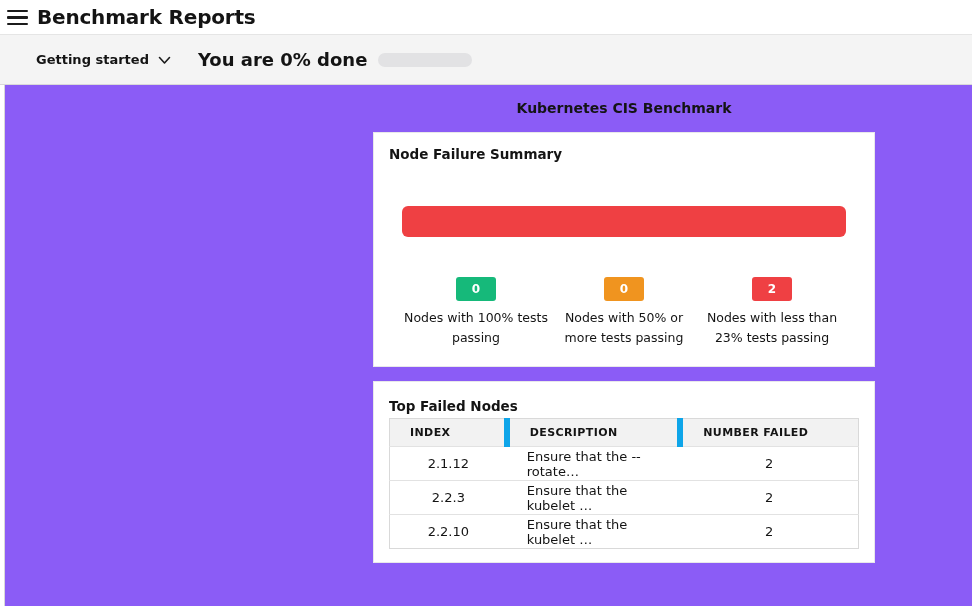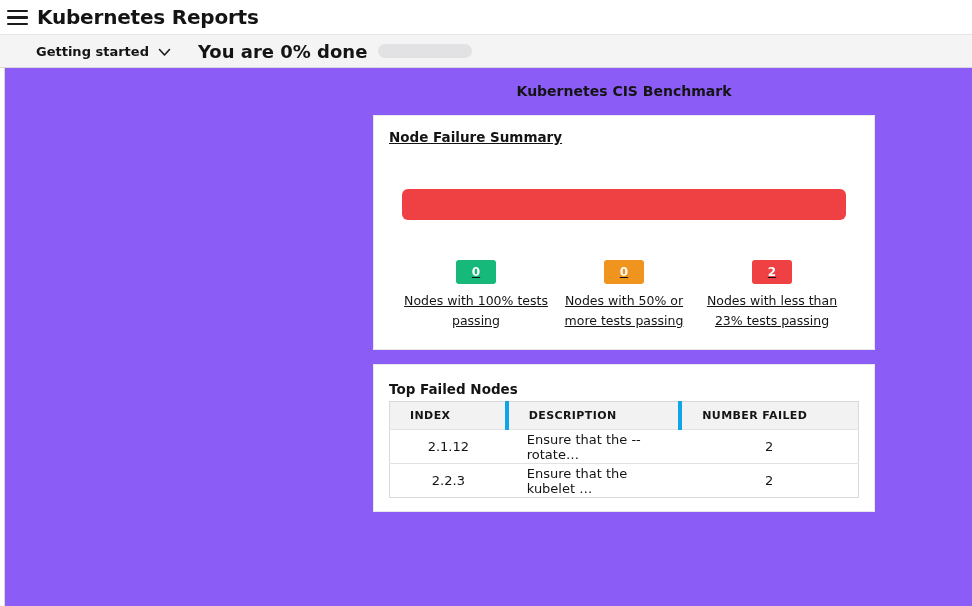--- a/index.html
+++ b/index.html
@@ -29,21 +29,21 @@
   .hamburger span { display:block; height: 2.4px; background:#1b1b1b; border-radius:1px; }
   .app-title {
     margin-left: 9px;
     font-size: 20px;
     font-weight: 700;
     letter-spacing: -0.2px;
   }
 
   
   .gs-bar {
-    height: 34px;
+    height: 51px;
     background: #f4f4f4;
     border-top: 1px solid #e5e5e5;
     border-bottom: 1px solid #d9d9d9;
     display: flex;
     align-items: center;
     padding-left: 36px;
   }
   .gs-dropdown {
     display: flex; align-items: center;
     font-size: 13px; font-weight: 600;
@@ -82,21 +82,21 @@
     font-weight: 700;
     margin: 15px 0 16px 0;
   }
   .card {
     background: #ffffff;
     border: 1px solid #e8e8ea;
   }
   .card-heading { font-size: 13.5px; font-weight: 700; }
 
   
-  .card-summary { padding: 13px 15px 18px 15px; margin-bottom: 14px; text-decoration: underline; }
+  .card-summary { padding: 13px 15px 18px 15px; margin-bottom: 14px; }
   .chart-area { padding: 0 13px; }
   .fail-bar {
     margin-top: 44px;
     height: 31px;
     border-radius: 6px;
     background: #ef4043;
   }
   .stats { display: flex; margin-top: 40px; }
   .stat { flex: 1; display: flex; flex-direction: column; align-items: center; }
   .badge {
@@ -125,21 +125,21 @@
     font-size: 13px;
   }
   .tests-table th {
     background: #f2f2f2;
     height: 28px;
     font-size: 11px;
     font-weight: 700;
     letter-spacing: 0.4px;
     text-align: left;
     padding: 0 0 0 20px;
-    border-right: 4px solid #0ea5e9;
+    border-right: 6px solid #0ea5e9;
   }
   .tests-table th:last-child { border-right: none; }
   .tests-table td {
     height: 34px;
     border-top: 1px solid #e2e2e2;
     background: #ffffff;
   }
   .col-index  { width: 25%; }
   .col-desc   { width: 37%; }
   .col-failed { width: 38%; }
@@ -149,21 +149,21 @@
 </style>
 </head>
 <body>
 
 <div class="app-header">
   <div class="hamburger">
     <span></span>
       <span></span>
       <span></span>
   </div>
-  <div class="app-title">Kubernetes Reports</div>
+  <div class="app-title">Benchmark Reports</div>
 </div>
 
 <div class="gs-bar">
   <div class="gs-dropdown">
     <span>Getting started</span>
     <svg class="gs-chevron" width="13" height="9" viewBox="0 0 13 9">
       <polyline points="1.5,1.5 6.5,7 11.5,1.5" fill="none" stroke="#1b1b1b" stroke-width="1.6" stroke-linecap="round" stroke-linejoin="round"></polyline>
     </svg>
   </div>
   <div class="gs-progress-text">You are 0% done</div>
@@ -212,18 +212,23 @@
           <tr>
             <td class="cell-index">2.1.12</td>
             <td class="cell-desc">Ensure that the --rotate…</td>
             <td class="cell-failed">2</td>
           </tr>
           <tr>
             <td class="cell-index">2.2.3</td>
             <td class="cell-desc">Ensure that the kubelet …</td>
             <td class="cell-failed">2</td>
           </tr>
+          <tr>
+            <td class="cell-index">2.2.10</td>
+            <td class="cell-desc">Ensure that the kubelet …</td>
+            <td class="cell-failed">2</td>
+          </tr>
         </tbody>
       </table>
     </div>
 
   </div>
 </div>
 
 </body></html>

